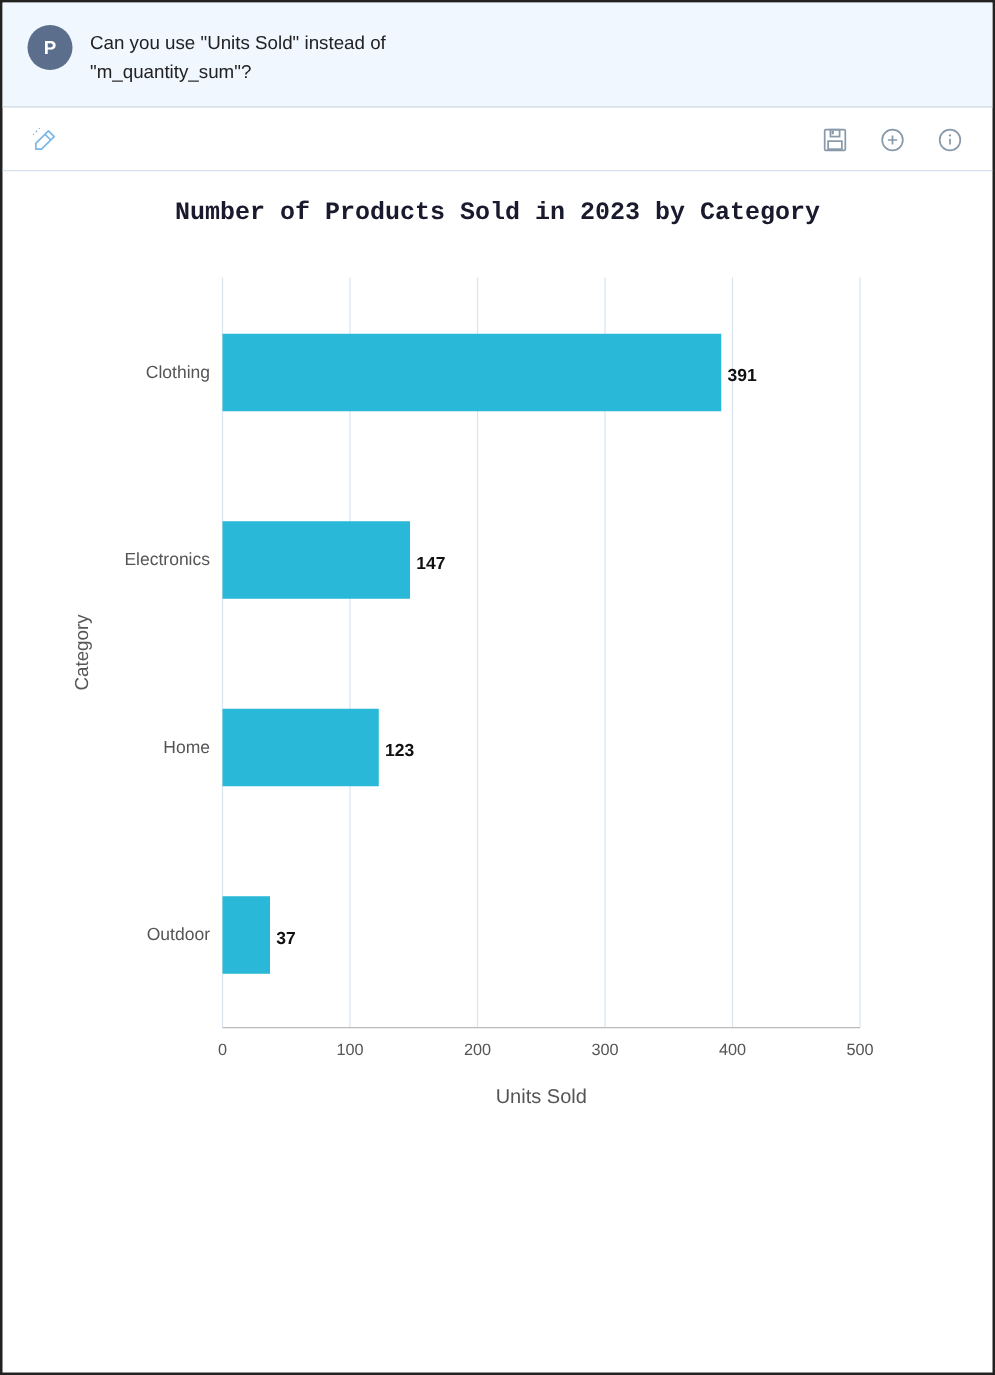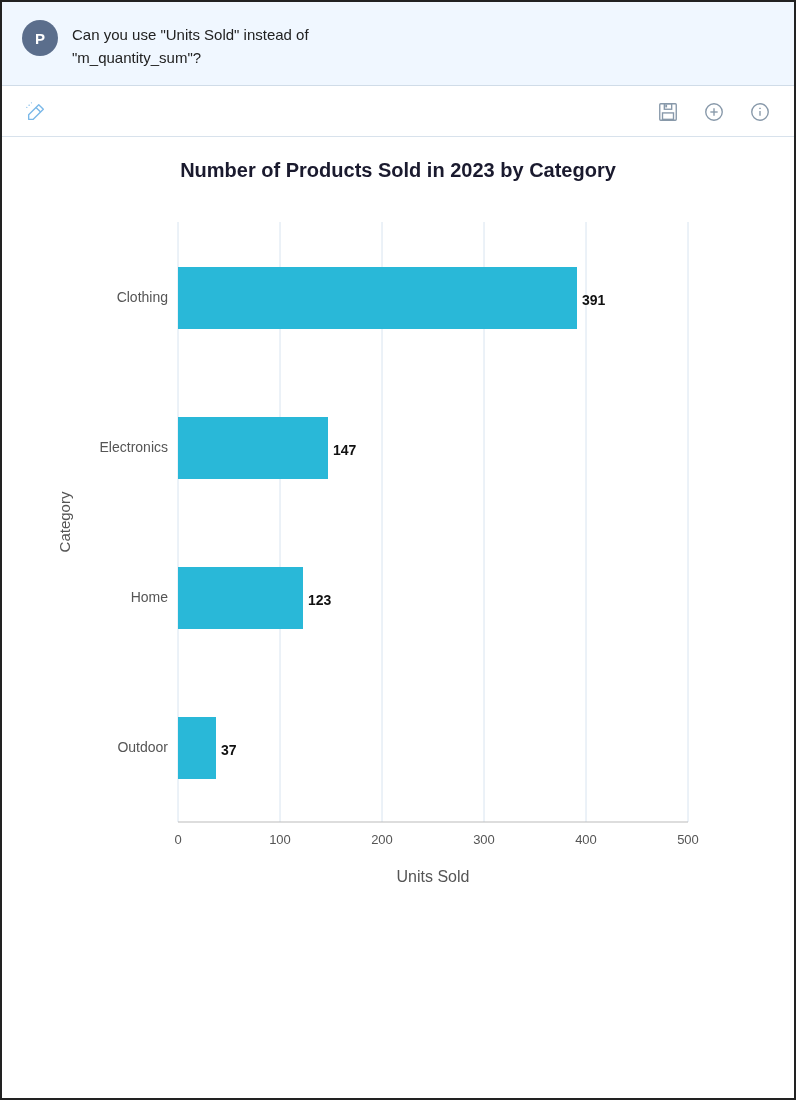--- a/index.html
+++ b/index.html
@@ -85,20 +85,21 @@
       padding: 20px 30px 30px 30px;
       flex: 1;
     }
     .chart-title {
       text-align: center;
       font-size: 20px;
       font-weight: 700;
       color: #1a1a2e;
       margin-bottom: 28px;
       line-height: 1.35;
+      font-family: Liberation Mono, monospace;
     }
 
     
     .chart-wrap {
       width: 100%;
       display: flex;
       justify-content: center;
     }
   </style>
 </head>

